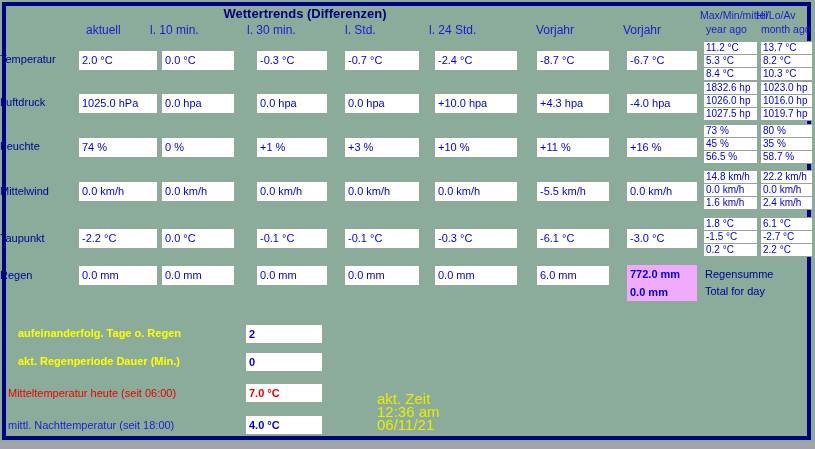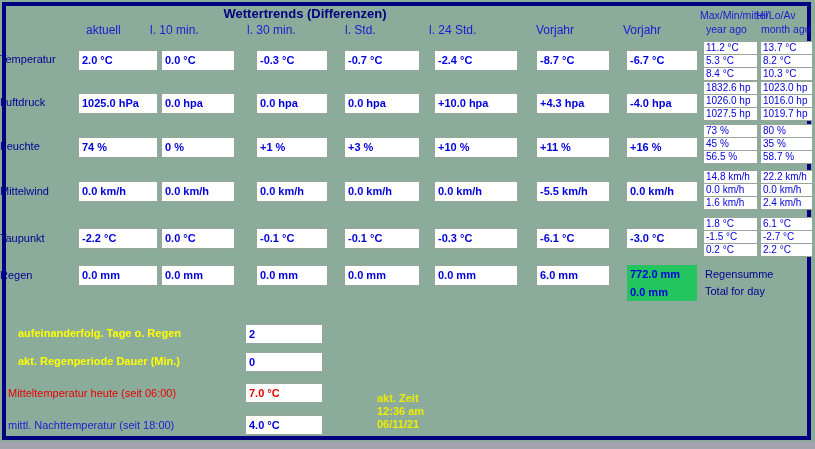--- a/index.html
+++ b/index.html
@@ -11,23 +11,23 @@
   .frame{position:absolute;left:2px;top:2px;width:809px;height:438px;
     border:4px solid #000080;box-sizing:border-box;pointer-events:none}
   .bottombar{position:absolute;left:0;top:442px;width:815px;height:7px;background:#A3A3AD}
 
   .title{position:absolute;left:150px;top:6px;width:310px;text-align:center;
     color:#000080;font-weight:bold;font-size:13px;white-space:nowrap}
   .colh{position:absolute;top:23px;font-size:12px;color:#1A1AD0;white-space:nowrap}
   .rowl{position:absolute;left:0;font-size:11px;color:#000090;white-space:nowrap}
 
   .vbox{position:absolute;height:21px;background:#FFFFFF;border:1px solid #96A69C;
-    box-sizing:border-box;font-size:11px;font-weight:bold;color:#0000DC;
+    box-sizing:border-box;font-size:11px;font-weight:normal;color:#0000DC;
     line-height:19px;padding-left:3px;white-space:nowrap;overflow:hidden}
-  .vbox2{position:absolute;background:#22c55e;border:1px solid #96A69C;
+  .vbox2{position:absolute;background:#f0abfc;border:1px solid #96A69C;
     box-sizing:border-box;font-size:11px;font-weight:bold;color:#0000DC;
     line-height:18px;padding-left:3px;white-space:nowrap;overflow:hidden}
   .sbox{position:absolute;height:14px;background:#FFFFFF;border:1px solid #96A69C;
     box-sizing:border-box;font-size:10px;color:#0000DC;line-height:12px;
     padding-left:2px;white-space:nowrap;overflow:hidden}
 
   .c1{left:78px;width:80px}.c2{left:161px;width:74px}.c3{left:256px;width:72px}
   .c4{left:344px;width:76px}.c5{left:434px;width:84px}.c6{left:536px;width:74px}
   .c7{left:626px;width:72px}
   .r1{top:50px}.r2{top:93px}.r3{top:137px}.r4{top:181px}.r5{top:228px}.r6{top:265px}
@@ -36,22 +36,22 @@
   .rh{position:absolute;font-size:10.5px;color:#1A1AD0;white-space:nowrap}
   .note{position:absolute;left:705px;font-size:11px;color:#000090;white-space:nowrap}
 
   .ylabel{position:absolute;color:#FFFF00;font-weight:bold;font-size:11px;white-space:nowrap}
   .rlabel{position:absolute;color:#E80000;font-size:11px;white-space:nowrap}
   .blabel{position:absolute;color:#2020D0;font-size:11px;white-space:nowrap}
   .bbox{position:absolute;left:245px;width:78px;height:20px;background:#FFFFFF;
     border:1px solid #96A69C;box-sizing:border-box;font-size:11px;font-weight:bold;
     line-height:18px;padding-left:3px;color:#0000DC;white-space:nowrap}
   .bbox.red{color:#E80000}
-  .clock{position:absolute;left:377px;top:392px;color:#ECEC00;font-weight:bold;
-    font-size:11px;line-height:13px;white-space:nowrap}
+  .clock{position:absolute;left:377px;top:392px;color:#ECEC00;font-weight:normal;
+    font-size:15px;line-height:13px;white-space:nowrap}
 </style>
 </head>
 <body>
 
 <div class="frame"></div>
 <div class="bottombar"></div>
 
 <div class="title">Wettertrends (Differenzen)</div>
 
 <div class="colh" style="left:86px">aktuell</div>

